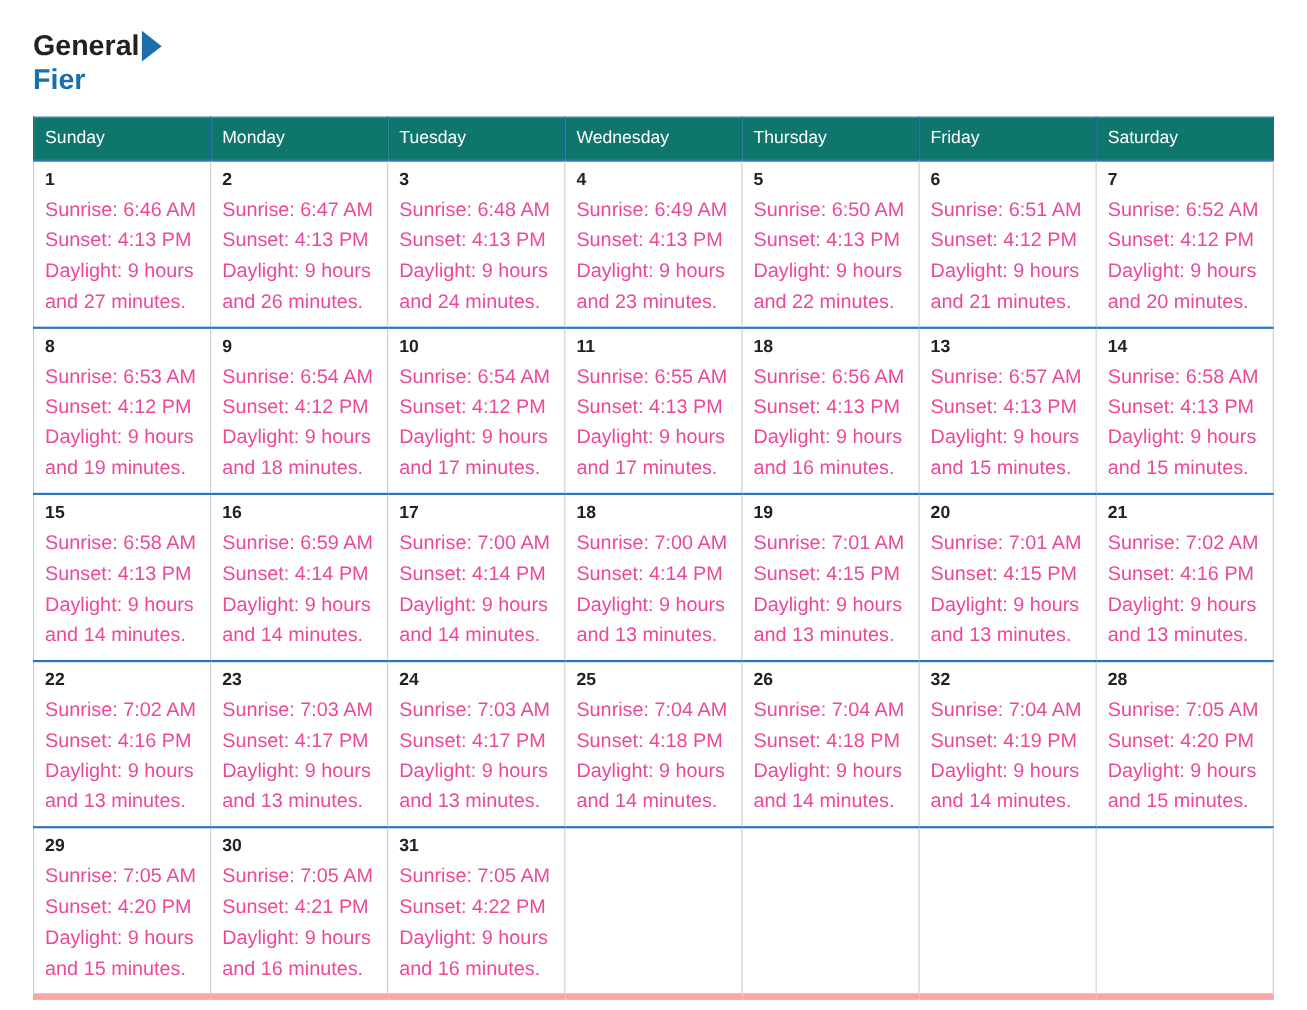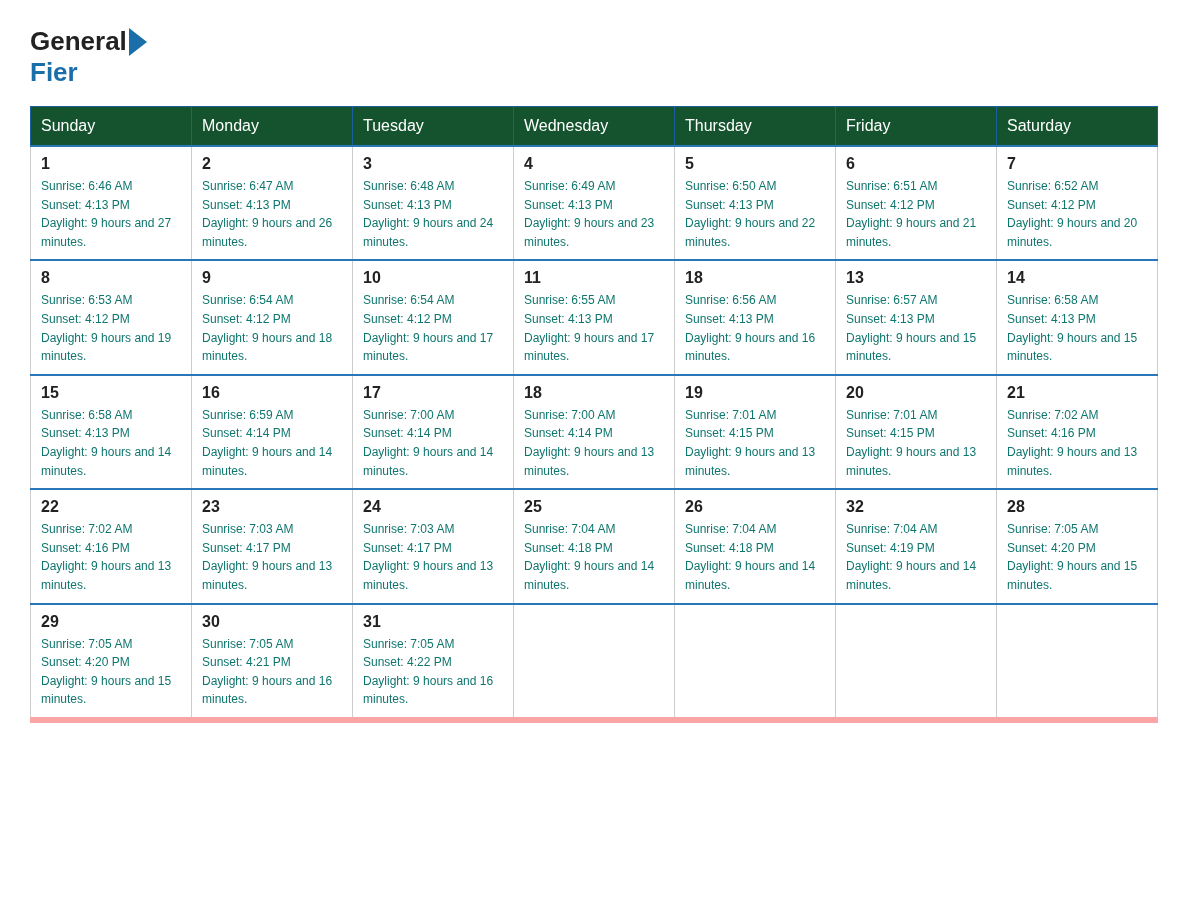--- a/index.html
+++ b/index.html
@@ -57,21 +57,21 @@
       font-size: 20px;
       color: #333;
       margin-top: 4px;
     }
     .calendar-table {
       width: 100%;
       border-collapse: collapse;
       border: 1px solid #999;
     }
     .calendar-table th {
-      background-color: #14532d;
+      background-color: #0f766e;
       color: #fff;
       font-size: 16px;
       font-weight: normal;
       padding: 10px 10px;
       text-align: left;
       border: 1px solid #1a5f9e;
     }
     .calendar-table td {
       vertical-align: top;
       padding: 8px 10px;
@@ -83,23 +83,23 @@
       background: #fff;
     }
     .day-number {
       font-size: 16px;
       font-weight: bold;
       color: #222;
       display: block;
       margin-bottom: 4px;
     }
     .day-info {
-      font-size: 12px;
+      font-size: 18px;
       line-height: 1.55;
-      color: #0f766e;
+      color: #ec4899;
     }
     .empty-cell {
       background: #fff;
     }
     tr td:first-child .day-number,
     tr th:first-child {
     }
     
     .calendar-table tbody tr:last-child td {
       border-bottom: 6px solid #fca5a5;

